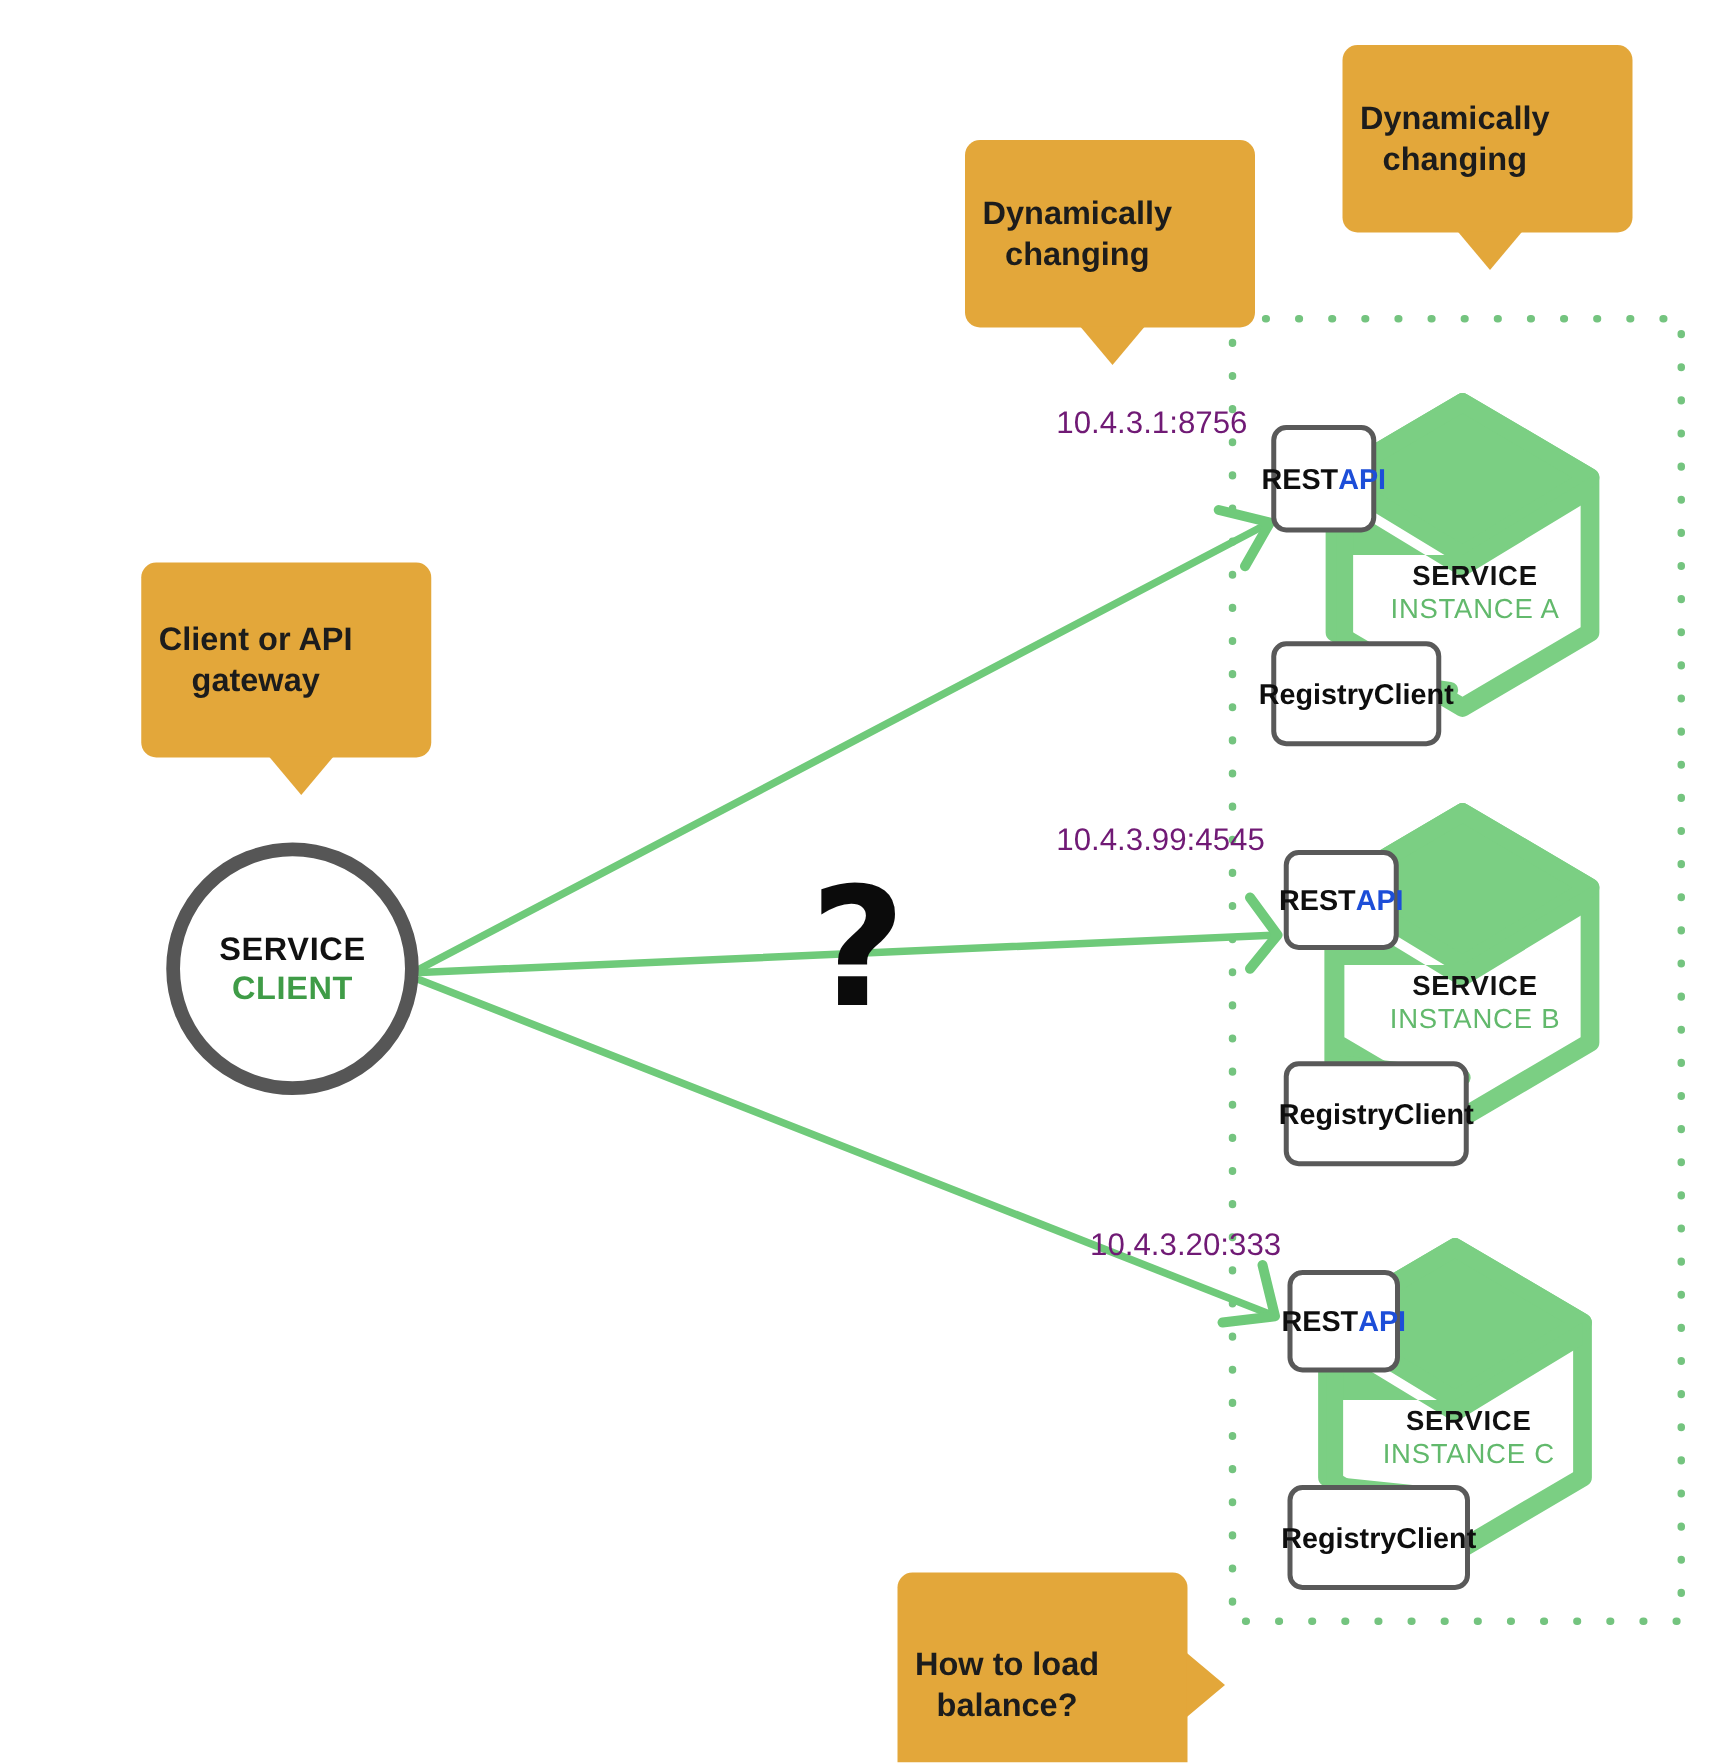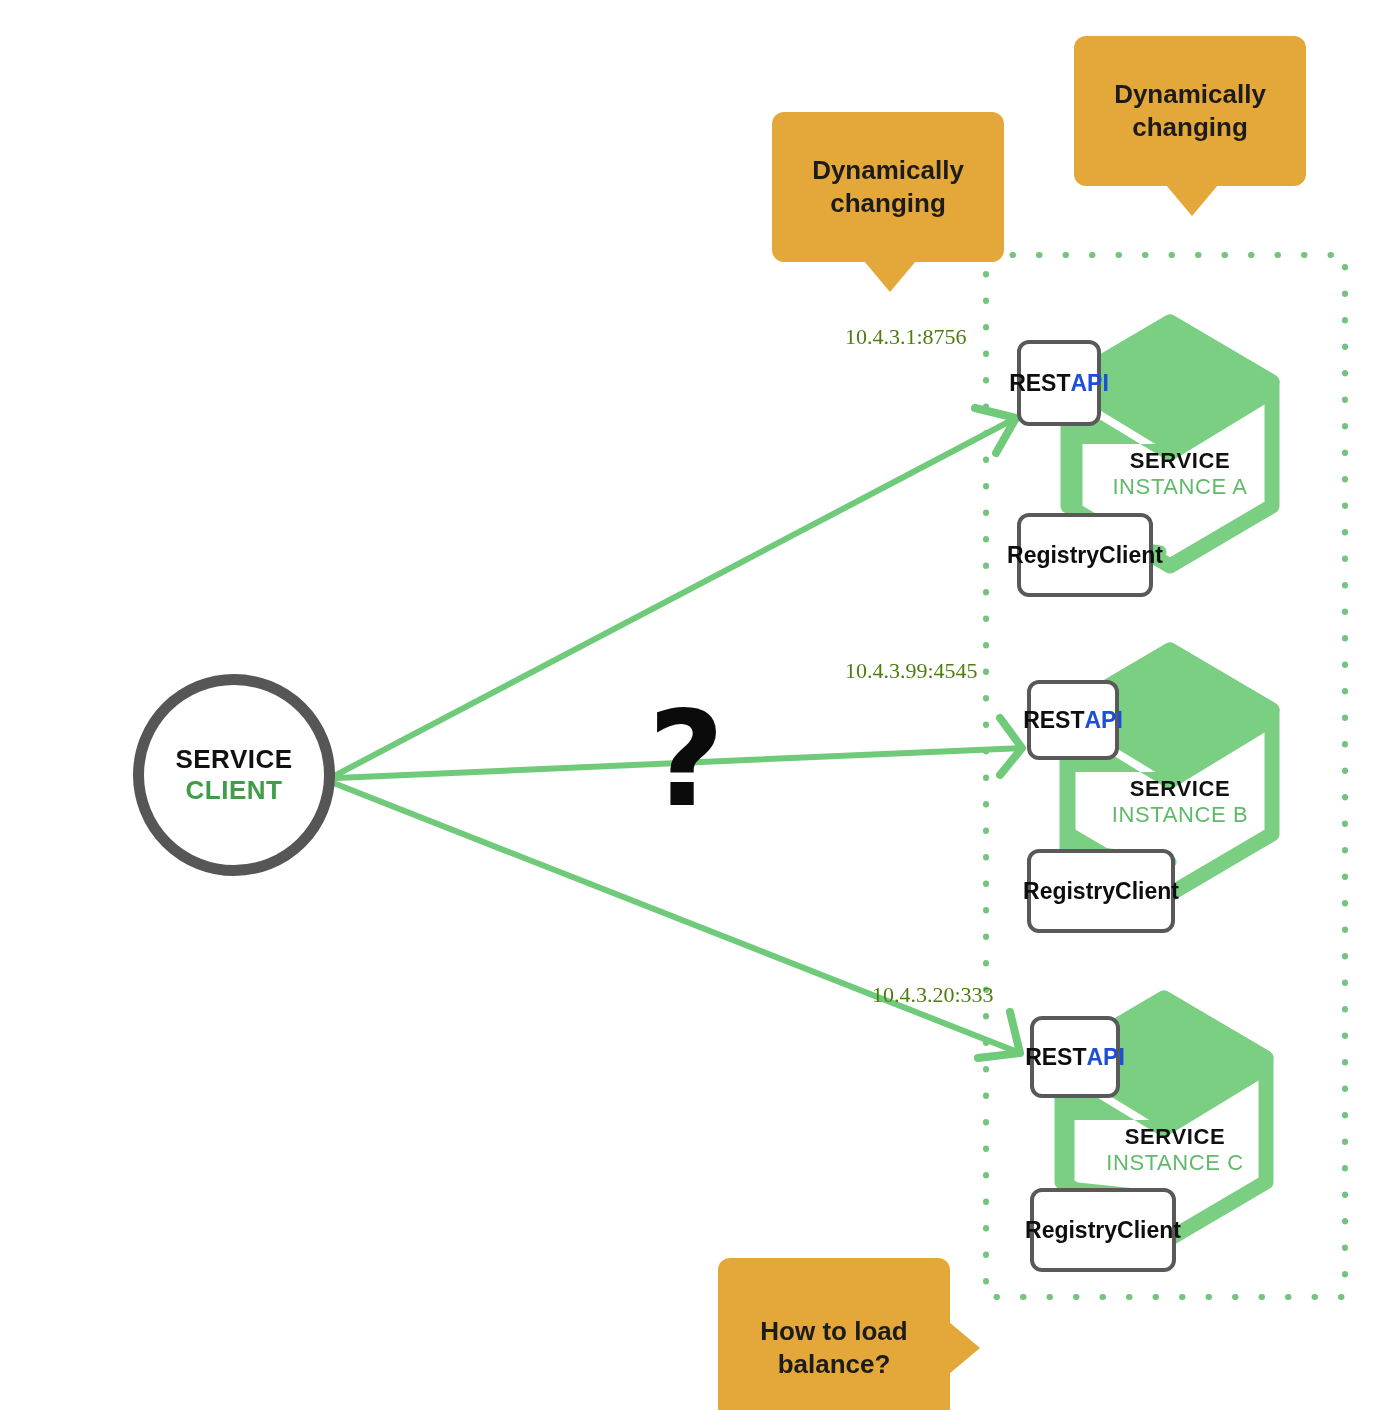--- a/index.html
+++ b/index.html
@@ -32,21 +32,21 @@
     position: absolute;
     background: #e3a73a;
     border-radius: 12px;
     color: #1c1c1c;
     font-weight: bold;
     font-size: 26px;
     line-height: 1.28;
     text-align: center;
     display: flex;
     align-items: center;
-    justify-content: center;
+    justify-content: flex-start;
     box-sizing: border-box;
     padding: 8px 14px;
   }
   .callout .tail {
     position: absolute;
     width: 0; height: 0;
   }
   .tail-down {
     bottom: -30px;
     border-left: 26px solid transparent;
@@ -157,24 +157,24 @@
     display: block;
     font-size: 22px;
     font-weight: normal;
     color: #62b96c;
     letter-spacing: 0.6px;
   }
 
   
   .ip-label {
     position: absolute;
-    font-size: 22px;
-    color: #4d7c0f;
+    font-size: 25px;
+    color: #701a75;
     white-space: nowrap;
-    font-family: Liberation Serif, serif;
+    font-family: Liberation Sans, sans-serif;
   }
 </style>
 </head>
 <body>
 
 <div id="stage">
 
   <svg id="art" viewBox="0 0 1380 1410">
     <defs>
       
@@ -223,20 +223,27 @@
   </div>
 
   <div class="callout" id="callout-dyn-changing">
     <div>
       <span>Dynamically</span><br>
       <span>changing</span>
     </div>
     <span class="tail tail-down"></span>
   </div>
 
+  <div class="callout" id="callout-client-gw">
+    <div>
+      <span>Client or API</span><br>
+      <span>gateway</span>
+    </div>
+    <span class="tail tail-down"></span>
+  </div>
 
   <div class="callout" id="callout-load-balance">
     <div>
       <span>How to load</span><br>
       <span>balance?</span>
     </div>
     <span class="tail tail-right"></span>
   </div>
 
   <div id="service-client">

